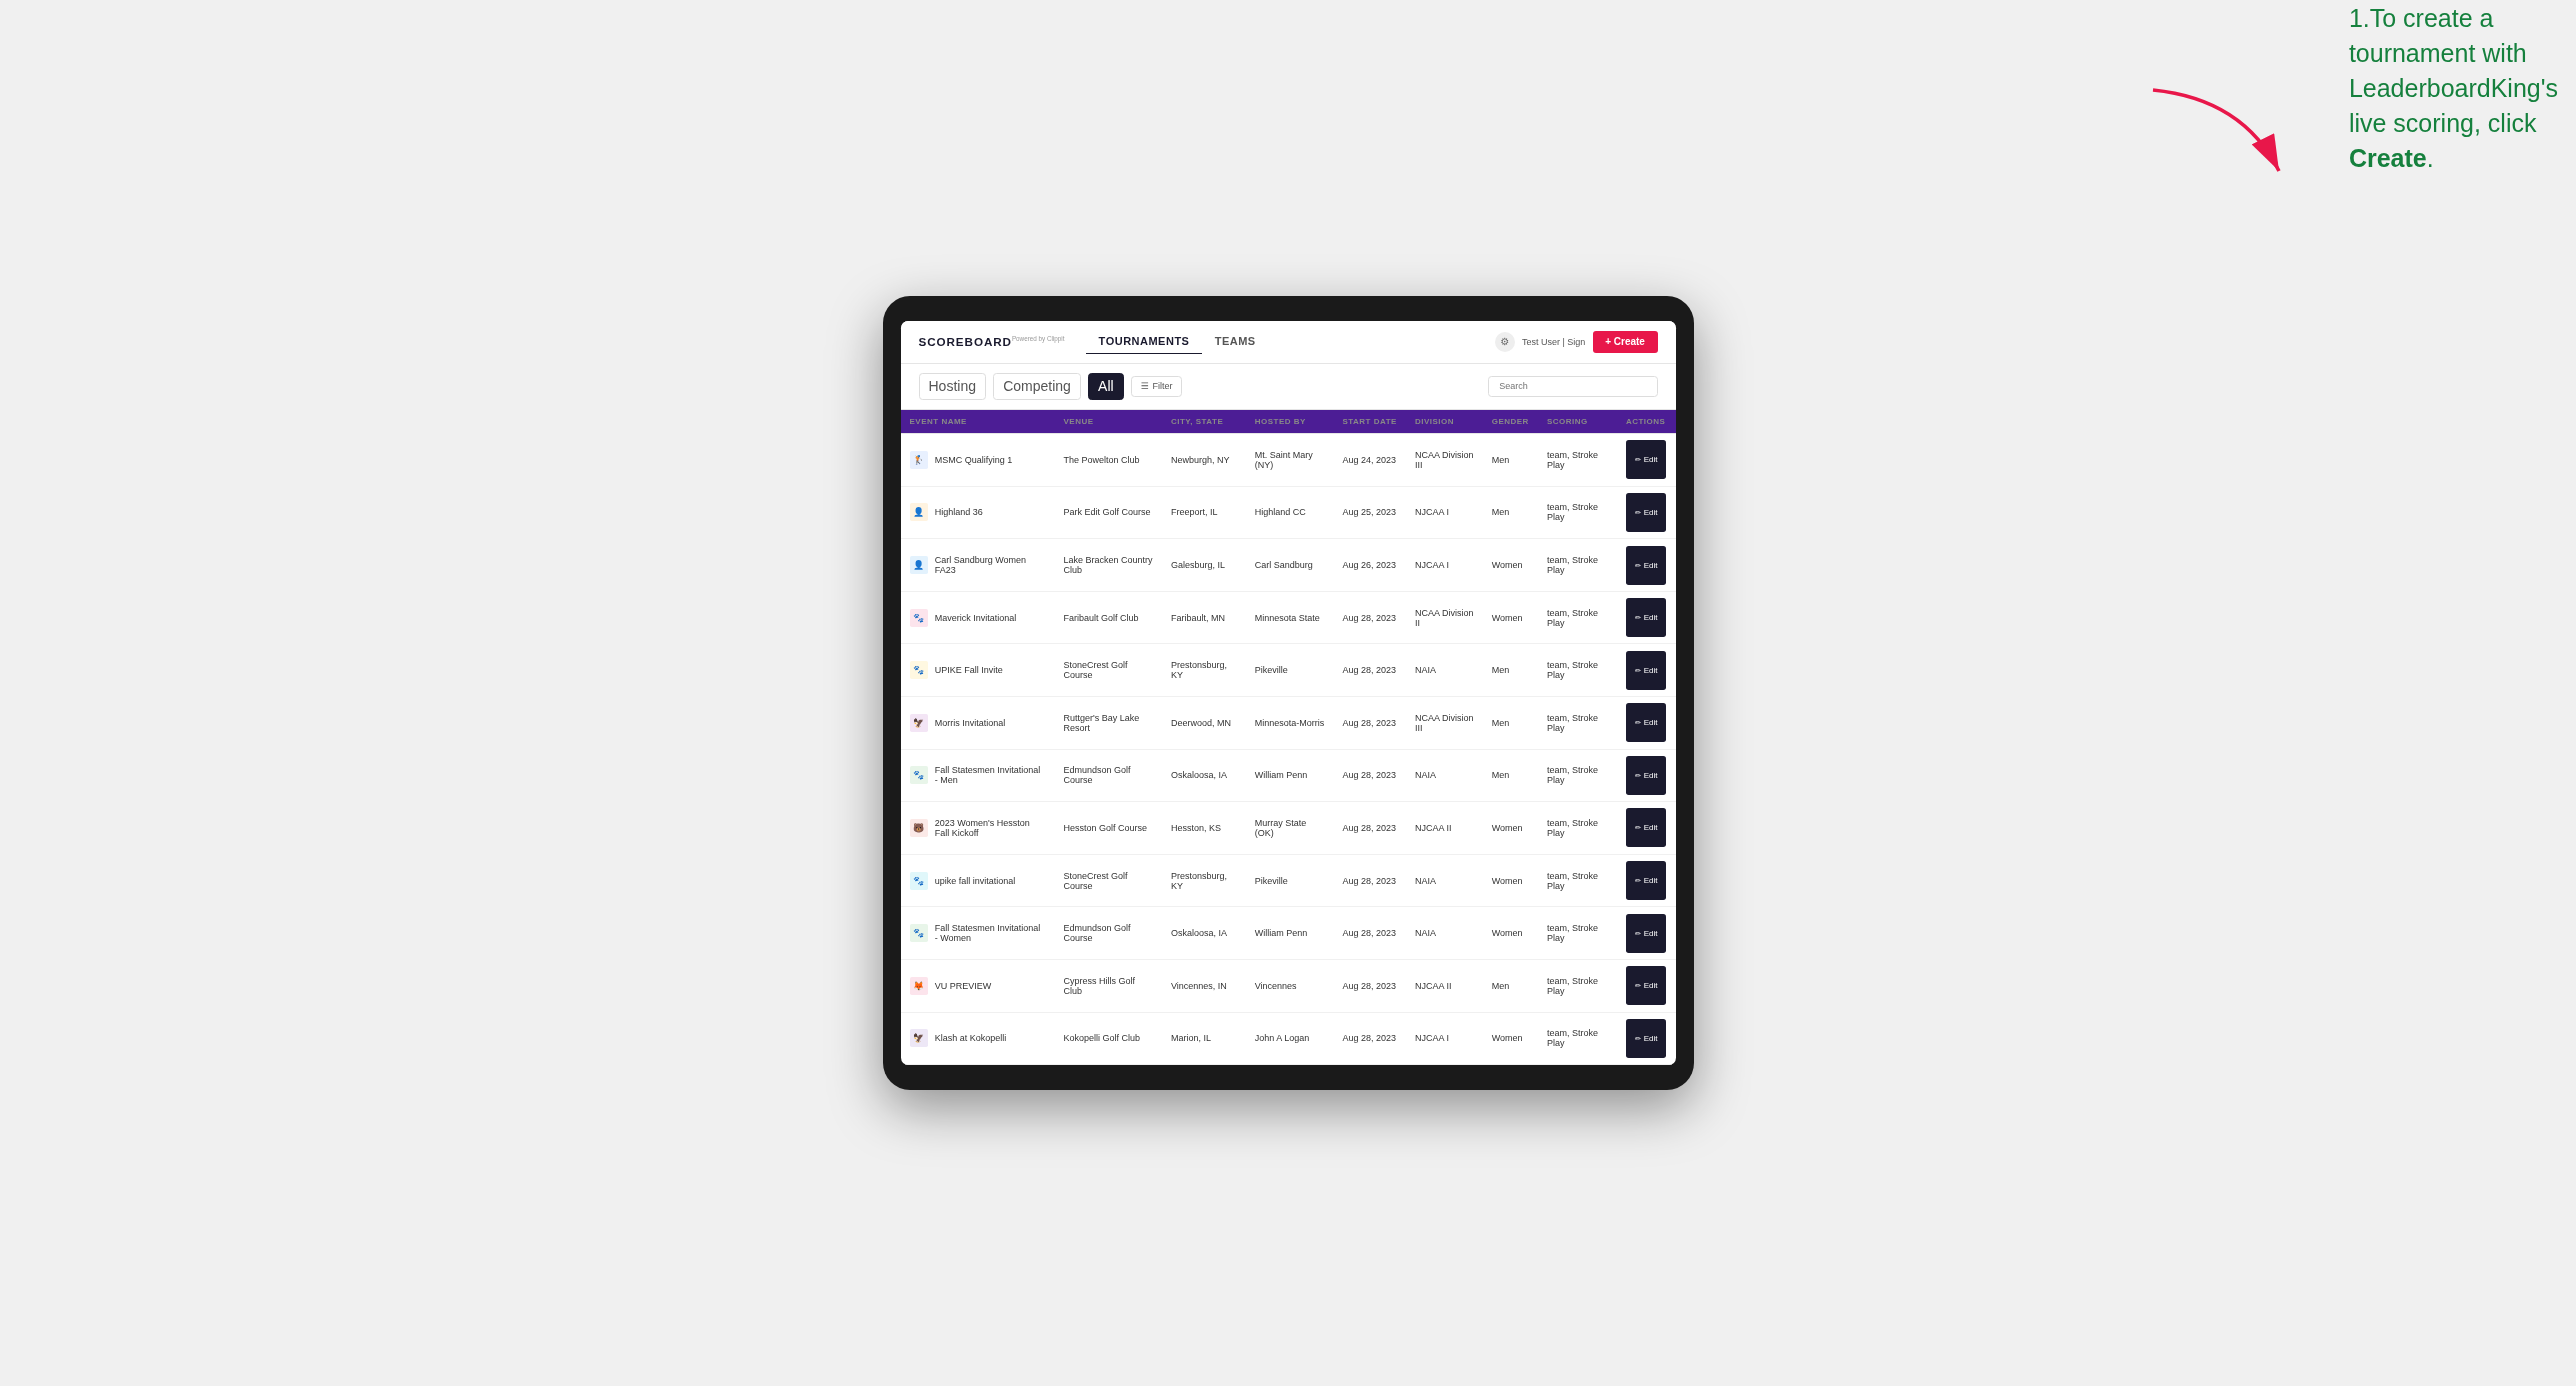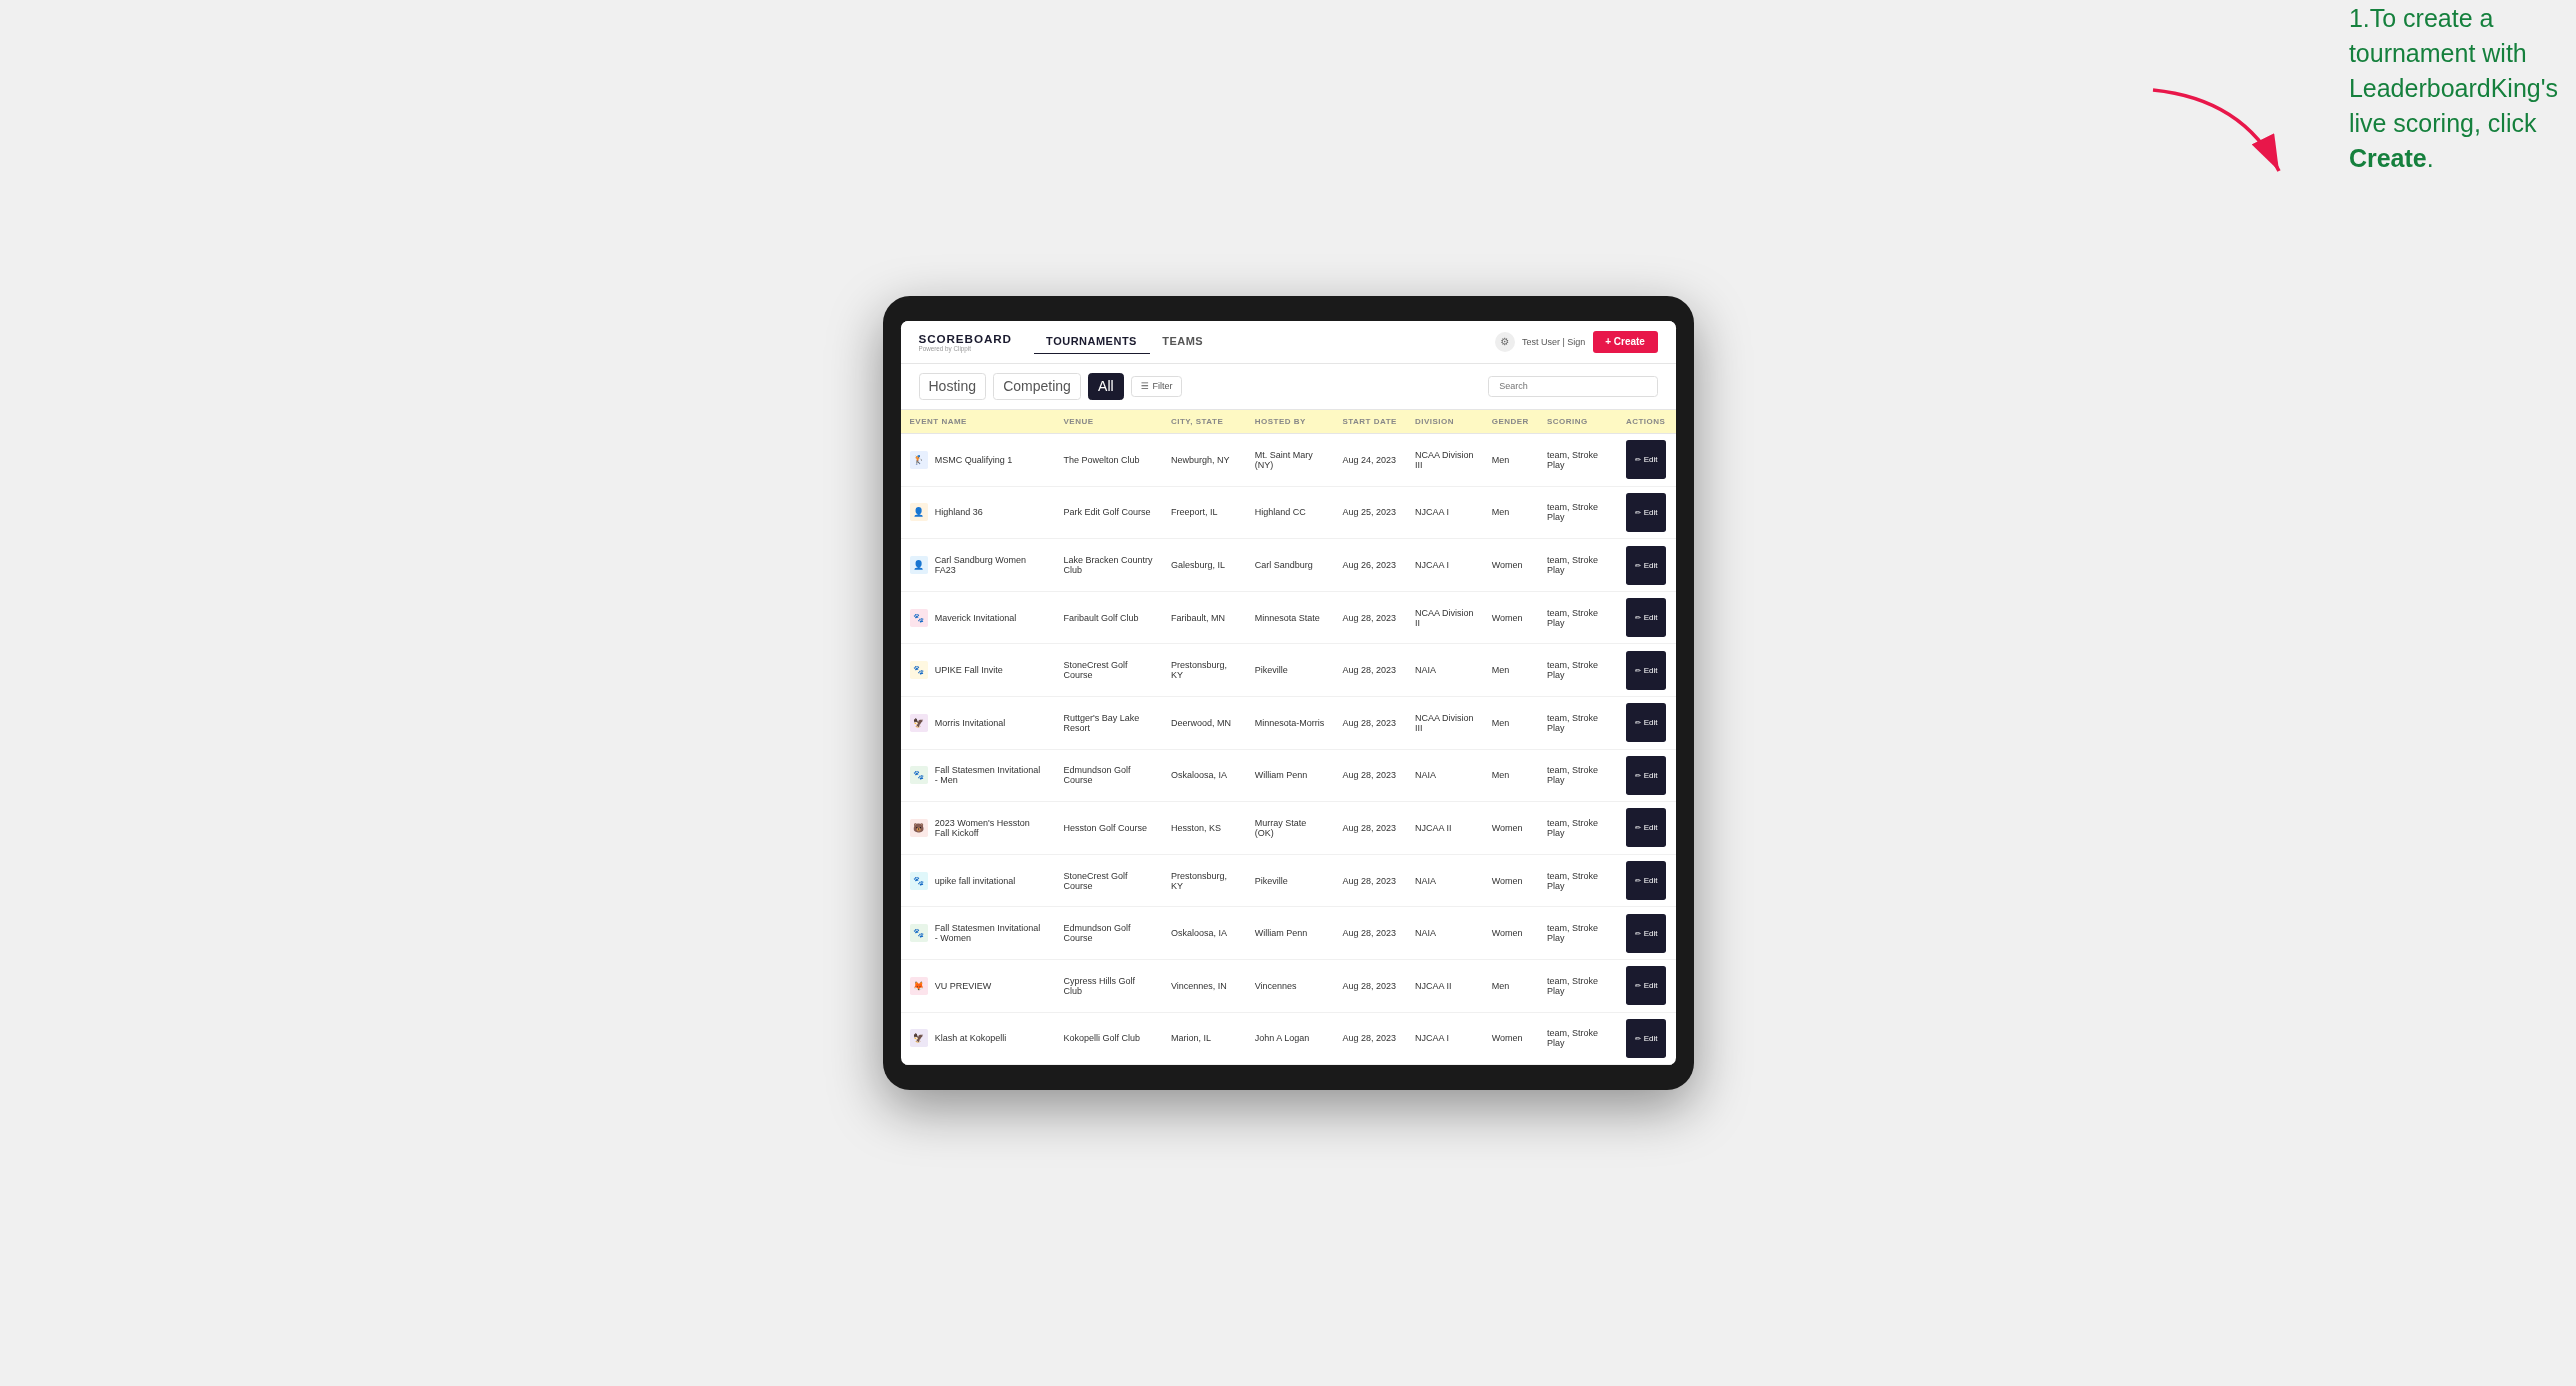--- a/index.html
+++ b/index.html
@@ -45,21 +45,21 @@
     
     .app-header {
       display: flex;
       align-items: center;
       padding: 9px 18px;
       border-bottom: 0.9px solid #e5e5e5;
       background: #fff;
     }
     .logo-area {
       display: flex;
-      flex-direction: column;
+      flex-direction: row;
       margin-right: 21.6px;
     }
     .logo-text {
       font-size: 11.7px;
       font-weight: 800;
       color: #1a1a2e;
       letter-spacing: 0.9px;
     }
     .logo-sub {
       font-size: 6.3px;
@@ -165,21 +165,21 @@
       color: #999;
     }
 
     
     .data-table {
       width: 100%;
       border-collapse: collapse;
       font-size: 9px;
     }
     .data-table thead tr {
-      background: #fef9c3;
+      background: #4c1d95;
       border-bottom: 0.9px solid #e5e5e5;
     }
     .data-table thead th {
       padding: 7.2px 9px;
       text-align: left;
       font-size: 8px;
       font-weight: 700;
       color: #888;
       text-transform: uppercase;
       letter-spacing: 0.5px;

